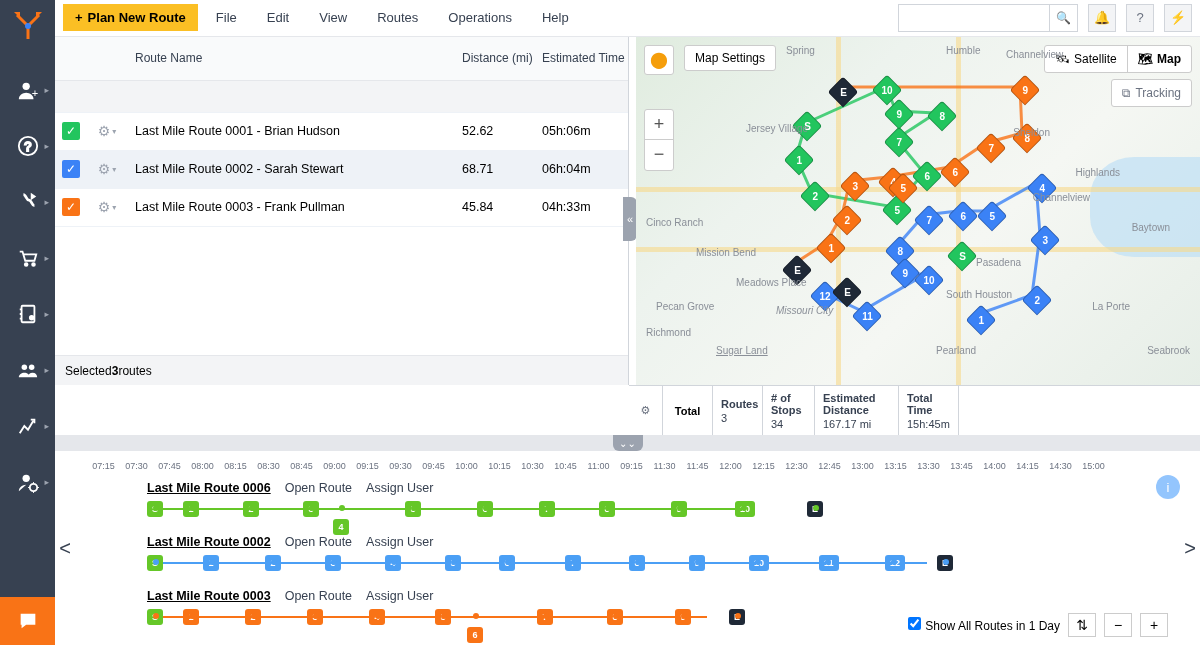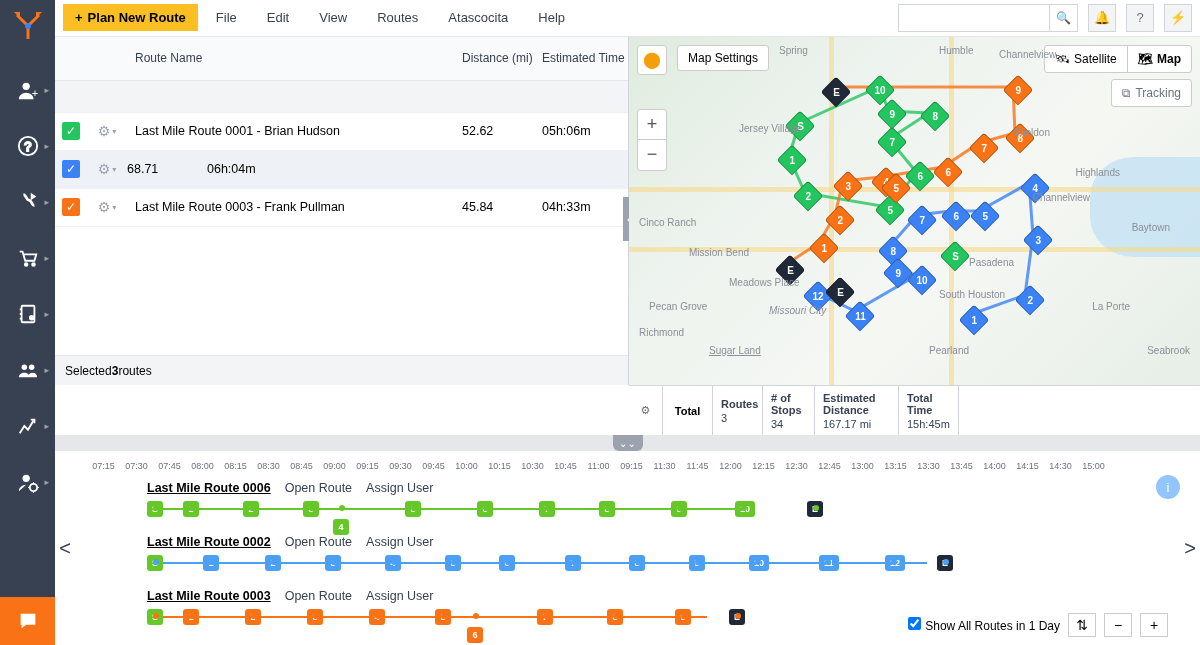--- a/index.html
+++ b/index.html
@@ -24,21 +24,21 @@
 .toolbar-spacer { flex: 1; }
 .date-filter { display: flex; align-items: center; border: 1px solid #d1d5db; height: 28px; }
 .date-filter input { border: none; padding: 0 8px; font-size: 12px; width: 90px; outline: none; }
 .date-filter .cal-icon { width: 28px; height: 28px; display:flex; align-items:center; justify-content:center; border-left:1px solid #d1d5db; font-size:12px; }
 .search-box { display: flex; align-items: center; border: 1px solid #d1d5db; height: 28px; margin-left: 8px; }
 .search-box input { border: none; padding: 0 8px; font-size: 12px; width: 150px; outline: none; }
 .search-box .s-icon { width: 28px; height: 28px; display:flex; align-items:center; justify-content:center; border-left:1px solid #d1d5db; font-size:12px; color:#6b7280; }
 .top-icon-btn { width: 28px; height: 28px; border: 1px solid #d1d5db; background: #f3f4f6; display:flex; align-items:center; justify-content:center; margin-left:4px; font-size:13px; color:#6b7280; cursor:pointer; }
 
 
-.content { display: flex; height: 362px; position: relative; }
+.content { display: flex; height: 362px; position: relative; gap: 7px; }
 .table-panel { width: 574px; border-right: 1px solid #d1d5db; display:flex; flex-direction:column; }
 .map-panel { flex: 1; position: relative; }
 
 
 .table-head { display: flex; background: #f9fafb; border-bottom: 1px solid #e5e7eb; height: 44px; align-items: center; font-size: 12px; color: #374151; }
 .th-check { width: 32px; }
 .th-gear { width: 40px; }
 .th-name { flex: 1; padding-left: 8px; }
 .th-dist { width: 80px; }
 .th-time { width: 86px; }
@@ -207,21 +207,21 @@
   <div class="main">
     <div class="toolbar">
       <button class="btn-plan">
           <span>+</span>
           <span>Plan New Route</span>
         </button>
       <div class="menu-item">File</div>
       <div class="menu-item">Edit</div>
       <div class="menu-item">View</div>
       <div class="menu-item">Routes</div>
-      <div class="menu-item">Atascocita</div>
+      <div class="menu-item">Operations</div>
       <div class="menu-item">Help</div>
       <div class="toolbar-spacer"></div>
       <div class="search-box">
         <input placeholder="" style="">
         <div class="s-icon">🔍</div>
       </div>
       <div class="top-icon-btn">🔔</div>
       <div class="top-icon-btn">?</div>
       <div class="top-icon-btn">⚡</div>
     </div>
@@ -243,20 +243,21 @@
           <div class="td-gear">⚙<span style="font-size:8px">▾</span></div>
           <div class="td-name">Last Mile Route 0001 - Brian Hudson</div>
           <div class="td-dist">52.62</div>
           <div class="td-time">05h:06m</div>
         </div>
         <div class="table-row alt">
           <div class="td-check">
               <div class="chk blue">✓</div>
             </div>
           <div class="td-gear">⚙<span style="font-size:8px">▾</span></div>
+          <div class="td-name">Last Mile Route 0002 - Sarah Stewart</div>
           <div class="td-dist">68.71</div>
           <div class="td-time">06h:04m</div>
         </div>
         <div class="table-row">
           <div class="td-check">
               <div class="chk orange">✓</div>
             </div>
           <div class="td-gear">⚙<span style="font-size:8px">▾</span></div>
           <div class="td-name">Last Mile Route 0003 - Frank Pullman</div>
           <div class="td-dist">45.84</div>

